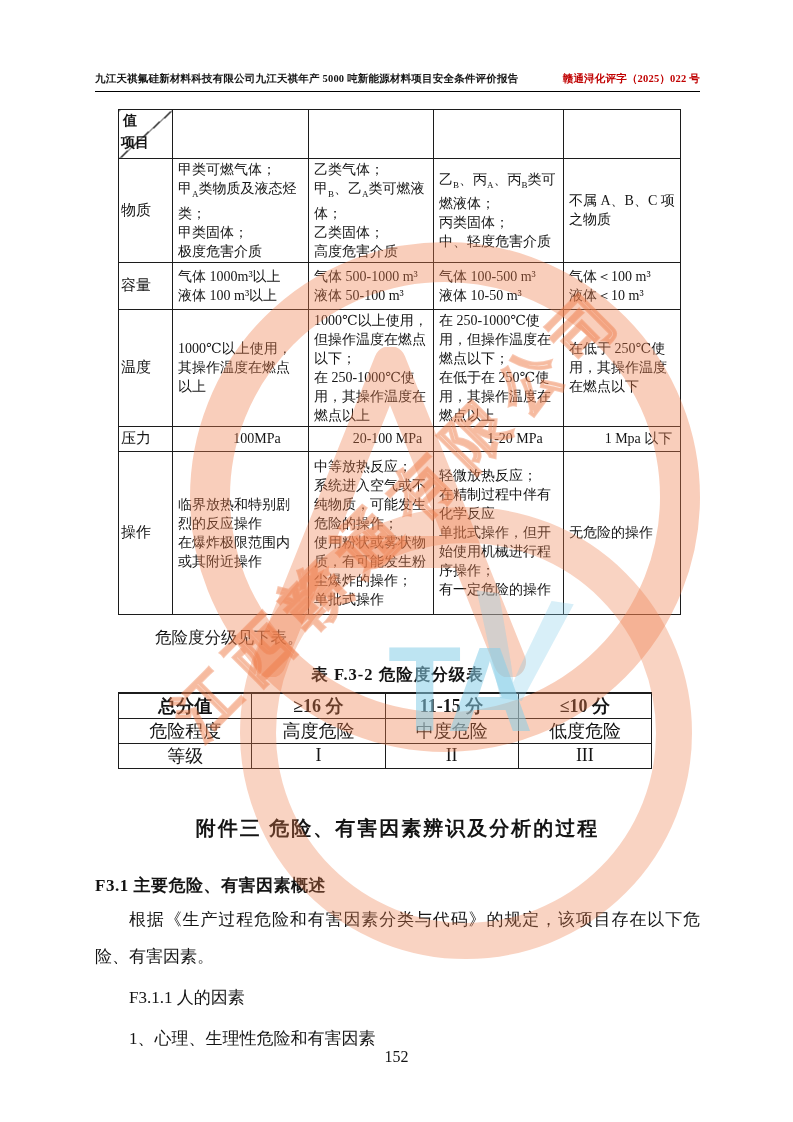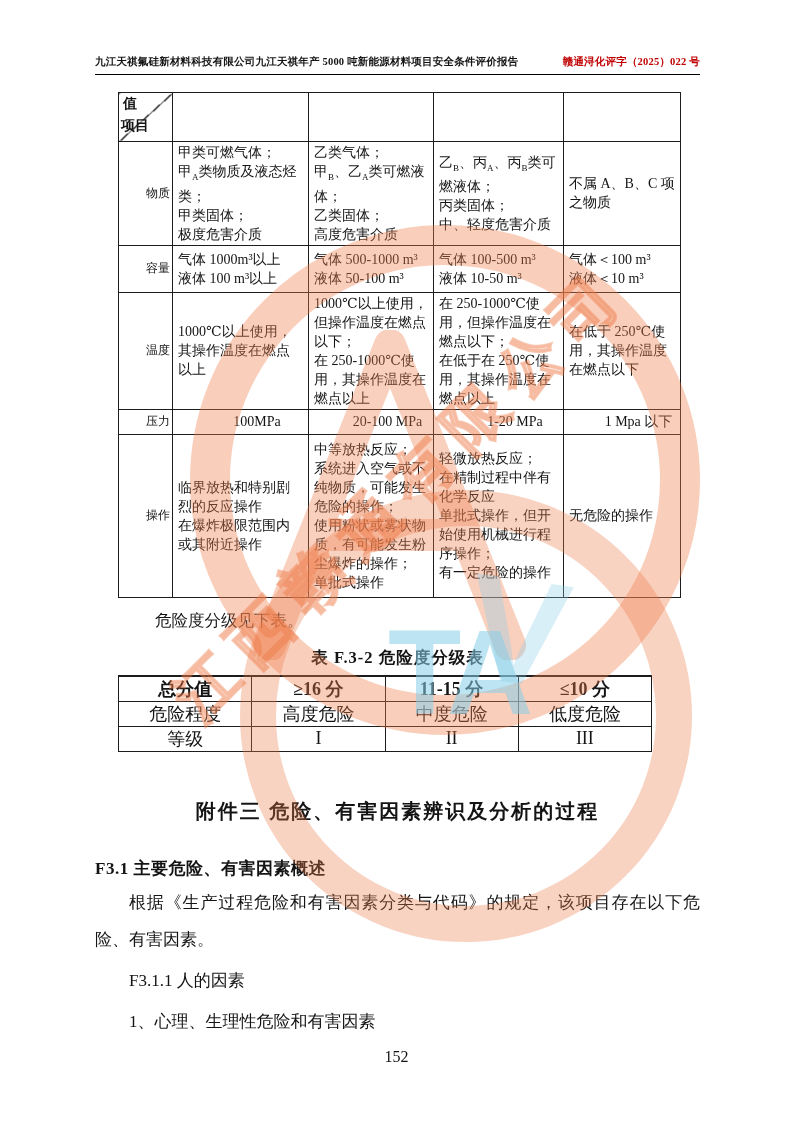--- a/index.html
+++ b/index.html
@@ -1,35 +1,35 @@
 <!DOCTYPE html>
 <html><head>
 <meta charset="utf-8">
 <style>
   html,body{margin:0;padding:0;}
   body{
     width:793px;height:1122px;background:#ffffff;position:relative;overflow:hidden;
     font-family:"Liberation Serif","DejaVu Serif",serif;color:#141414;
   }
-  .page{position:absolute;inset:0;}
+  .page{position:absolute;inset:0;margin-top:17px;}
   .content{padding:0 93px 0 95px;}
 
   
   .doc-header{
     margin-top:55px;display:flex;justify-content:space-between;align-items:flex-end;
     border-bottom:1.5px solid #000;padding-bottom:5px;
     font-size:10.5px;font-weight:bold;letter-spacing:.2px;
   }
   .doc-header .doc-no{color:#c00000;white-space:nowrap;margin-left:8px;}
 
   
   table{border-collapse:collapse;}
   .t1{table-layout:fixed;width:562px;margin:17px 0 0 23px;font-size:14px;}
   .t1 td{border:1px solid #1c1c1c;padding:1px 5px;vertical-align:middle;line-height:19px;}
-  .t1 td.lbl{text-align:right;font-size:12px;padding:1px 2px;}
+  .t1 td.lbl{text-align:left;font-size:15px;padding:1px 2px;}
   .t1 tr.h-head td{height:46px;}
   .t1 tr.h-mat td{height:94px;}
   .t1 tr.h-cap td{height:44px;}
   .t1 tr.h-temp td{height:114px;}
   .t1 tr.h-pres td{height:22px;}
   .t1 tr.h-op td{height:160px;}
   .t1 td.ctr{text-align:center;padding-left:38px;}
   .t1 sub{font-size:9px;}
   .corner{
     position:relative;padding:0;

